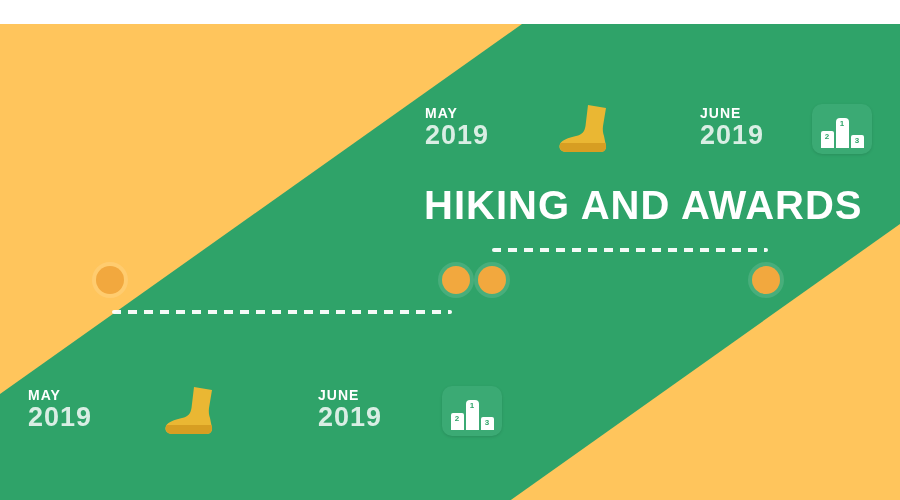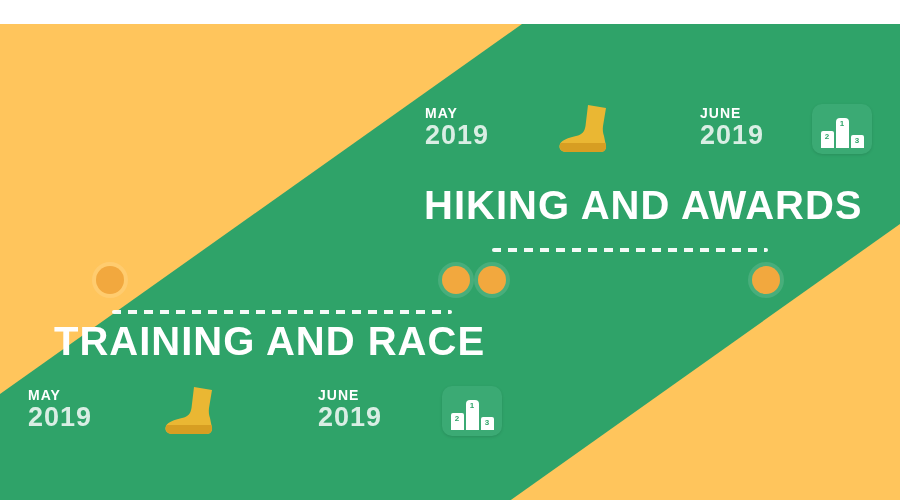--- a/index.html
+++ b/index.html
@@ -93,21 +93,20 @@
 
   <div class="abs dash" style="left:492px;top:224px;width:276px;"></div>
 
   <div class="abs dot" style="left:96px;top:242px;"></div>
   <div class="abs dot" style="left:442px;top:242px;"></div>
   <div class="abs dot" style="left:478px;top:242px;"></div>
   <div class="abs dot" style="left:752px;top:242px;"></div>
 
   <div class="abs dash" style="left:112px;top:286px;width:340px;"></div>
 
-  <div class="abs heading" style="left:54px;top:296px;">TRAINING AND RACE</div>
 
   <div class="abs month" style="left:28px;top:364px;">MAY</div>
   <div class="abs year" style="left:28px;top:380px;">2019</div>
 
   <svg class="abs icon-boot" style="left:162px;top:360px;" viewBox="0 0 56 56" aria-hidden="true">
     <path d="M32 3 L50 6 L47 24 C46.5 28 47 31 48 34 L50 44 C50.5 47 48 50 45 50 L10 50 C5 50 2 46 4 42 C6 38 12 36 20 34 C26 32.5 28.5 30 29.5 24 Z" fill="var(--boot)"></path>
     <path d="M4.6 41 L49.4 41 L50 44 C50.5 47 48 50 45 50 L10 50 C5.5 50 2.8 46.5 4.1 42.6 Z" fill="var(--boot-sole)"></path>
   </svg>
 
   <div class="abs month" style="left:318px;top:364px;">JUNE</div>

